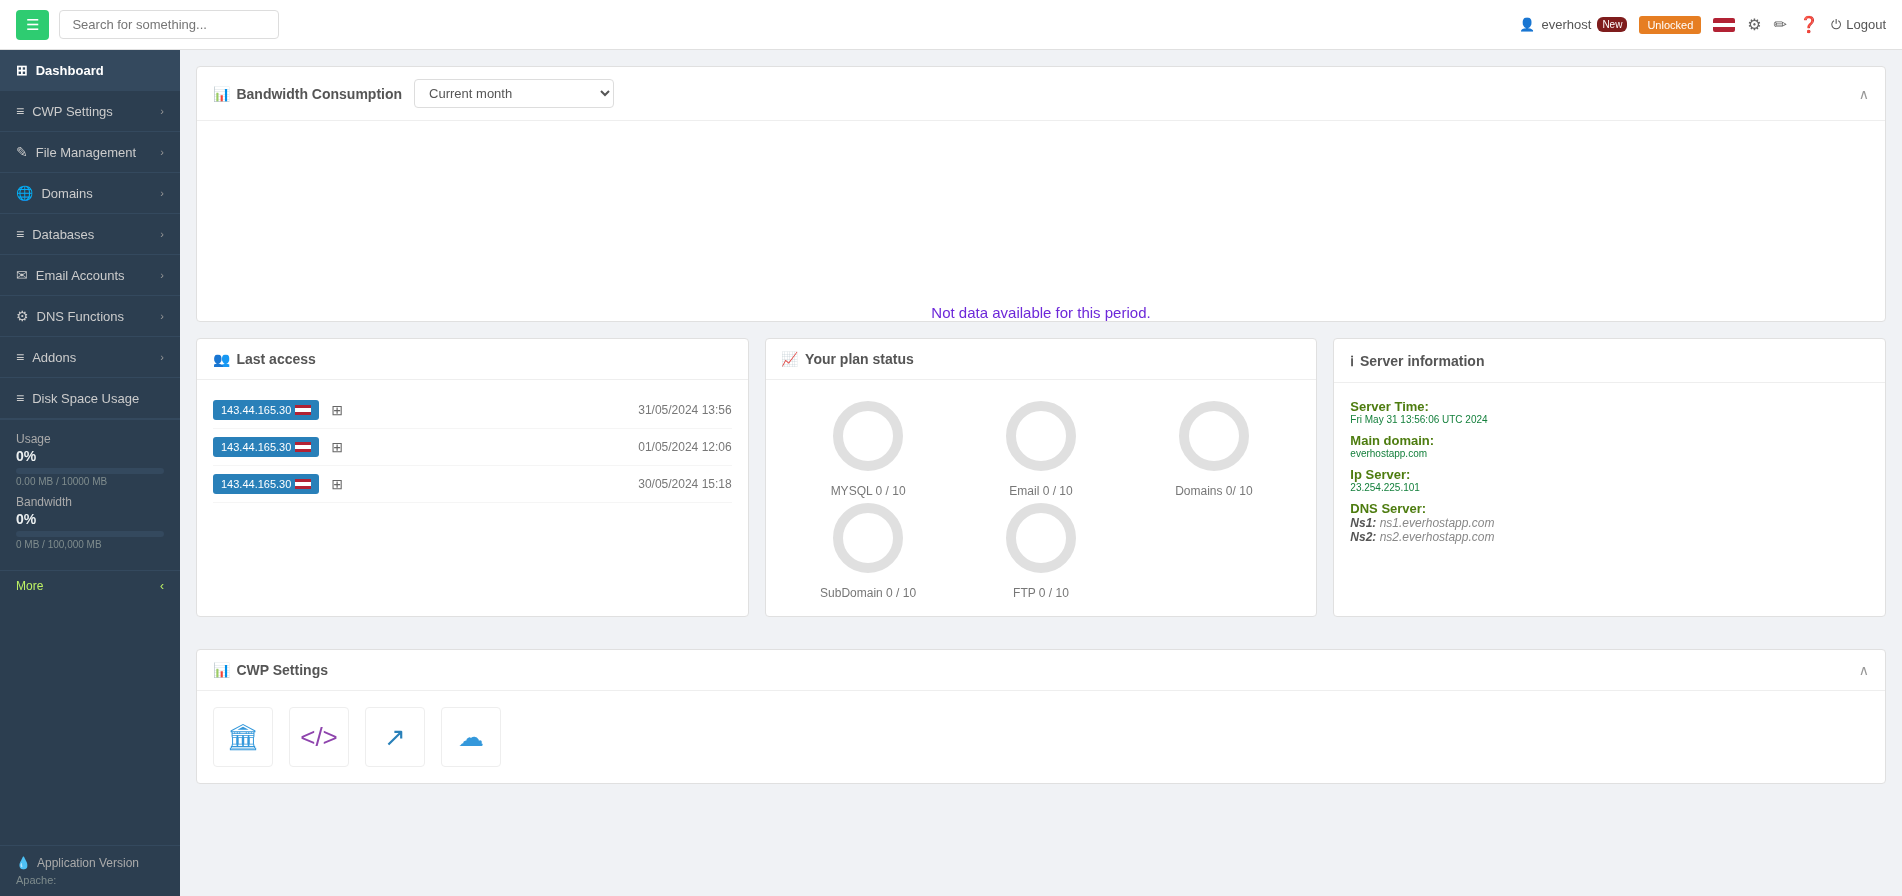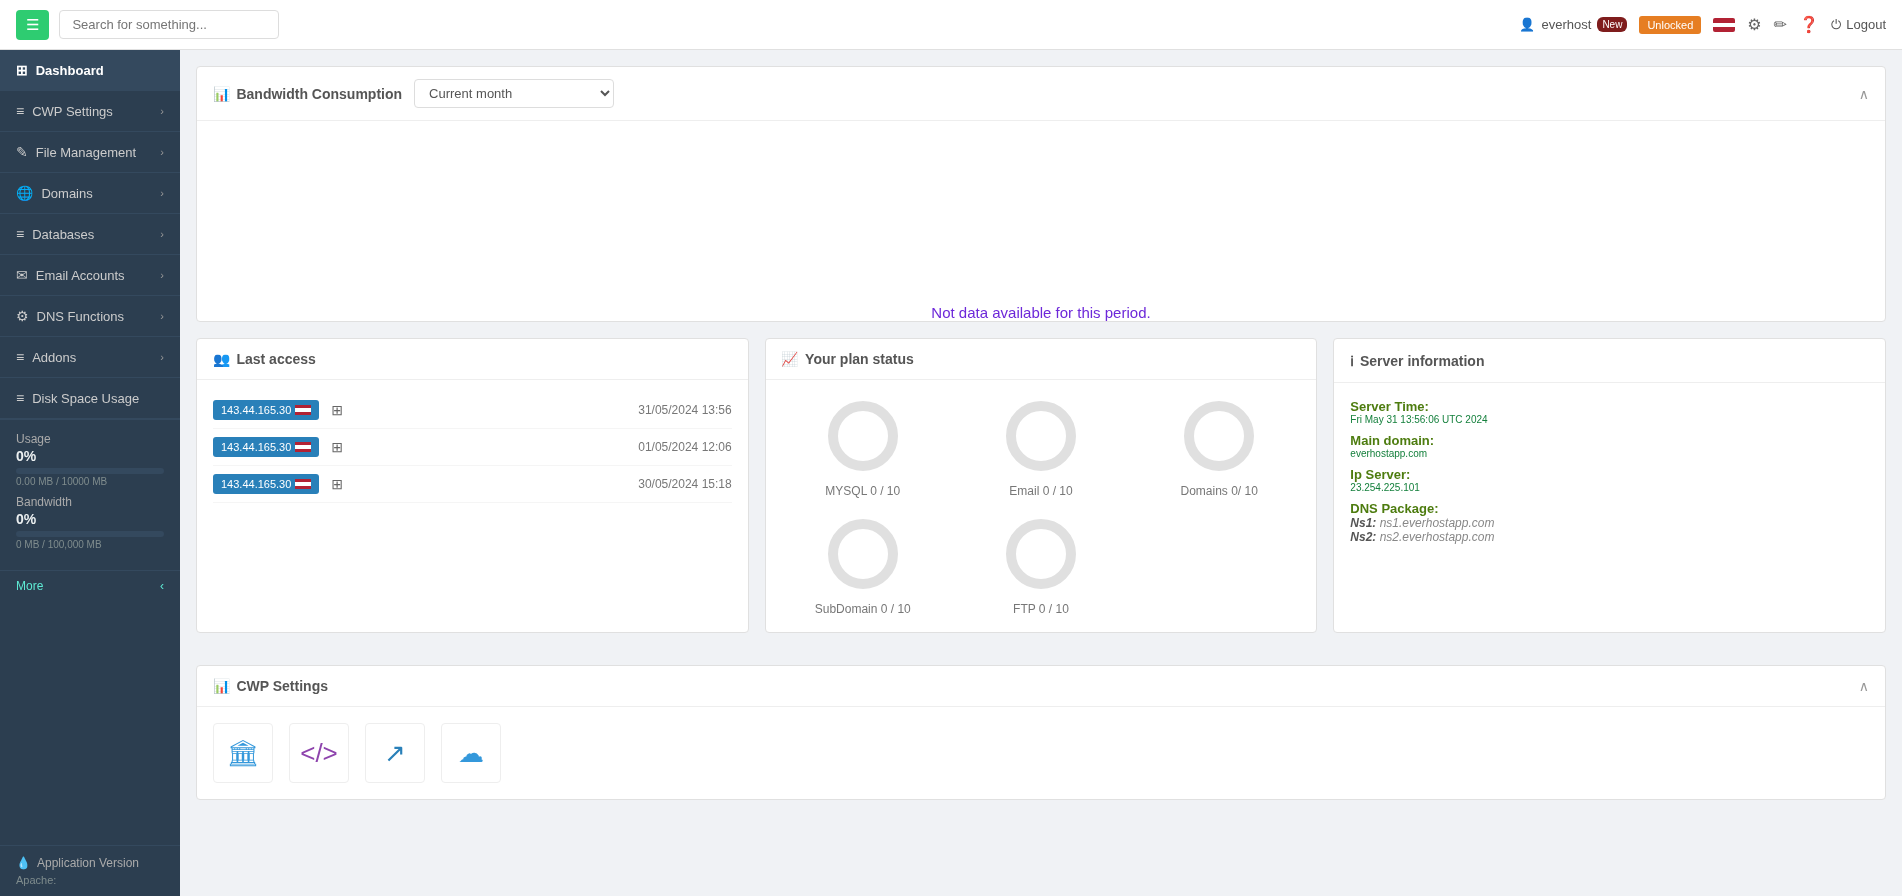--- a/index.html
+++ b/index.html
@@ -59,21 +59,21 @@
       padding: 12px 16px;
       border-top: 1px solid #34495e;
     }
     .usage-label { font-size: 12px; color: #aaa; margin-bottom: 2px; }
     .usage-pct { font-size: 14px; font-weight: bold; color: #ecf0f1; margin-bottom: 4px; }
     .progress-bar-bg { background: #34495e; border-radius: 3px; height: 6px; margin-bottom: 2px; }
     .progress-bar-fill { background: #3498db; height: 6px; border-radius: 3px; }
     .usage-detail { font-size: 10px; color: #7f8c8d; margin-bottom: 8px; }
 
     .more-btn {
-      display: flex; align-items: center; padding: 8px 16px; cursor: pointer; color: #5eead4; font-size: 12px; border-top: 1px solid #34495e;
+      display: flex; align-items: center; padding: 8px 16px; cursor: pointer; color: #bef264; font-size: 12px; border-top: 1px solid #34495e;
     }
     .more-btn .arrow { margin-left: auto; }
 
     .app-version-section {
       padding: 10px 16px;
       border-top: 1px solid #34495e;
       margin-top: auto;
     }
     .app-version-title { display: flex; align-items: center; gap: 6px; color: #aaa; font-size: 12px; margin-bottom: 4px; }
     .apache-label { color: #7f8c8d; font-size: 11px; }
@@ -96,21 +96,21 @@
 
     .access-list { padding: 12px 16px; }
     .access-row { display: flex; align-items: center; gap: 12px; padding: 8px 0; border-bottom: 1px solid #f5f5f5; }
     .ip-badge { background: #2980b9; color: #fff; padding: 4px 8px; border-radius: 3px; font-size: 11px; display: flex; align-items: center; gap: 4px; white-space: nowrap; }
     .ip-flag { width: 16px; height: 10px; display: inline-block; background: linear-gradient(to bottom, #b22234 33%, #fff 33%, #fff 66%, #b22234 66%); }
     .windows-icon { font-size: 14px; color: #666; }
     .access-time { font-size: 12px; color: #777; margin-left: auto; }
 
     
     .plan-status-content { padding: 16px; }
-    .donut-grid { display: grid; grid-template-columns: 1fr 1fr 1fr; gap: 16px; }
+    .donut-grid { display: grid; grid-template-columns: 1fr 1fr 1fr; }
     .donut-item { display: flex; flex-direction: column; align-items: center; gap: 8px; }
     .donut-label { font-size: 12px; color: #777; text-align: center; }
 
     
     .donut-svg { width: 80px; height: 80px; }
 
     
     .server-info-content { padding: 16px; }
     .info-row { margin-bottom: 8px; }
     .info-key { font-weight: 600; color: #4d7c0f; font-size: 13px; }
@@ -344,21 +344,21 @@
           </div>
           <div class="info-row">
             <div class="info-key">Main domain:</div>
             <div class="info-val-light">everhostapp.com</div>
           </div>
           <div class="info-row">
             <div class="info-key">Ip Server:</div>
             <div class="info-val-light">23.254.225.101</div>
           </div>
           <div class="info-row">
-            <div class="info-key">DNS Package:</div>
+            <div class="info-key">DNS Server:</div>
             <div class="ns-row">
               <span class="ns-label">Ns1:</span>
               <span>ns1.everhostapp.com</span>
             </div>
             <div class="ns-row">
               <span class="ns-label">Ns2:</span>
               <span>ns2.everhostapp.com</span>
             </div>
           </div>
         </div>

